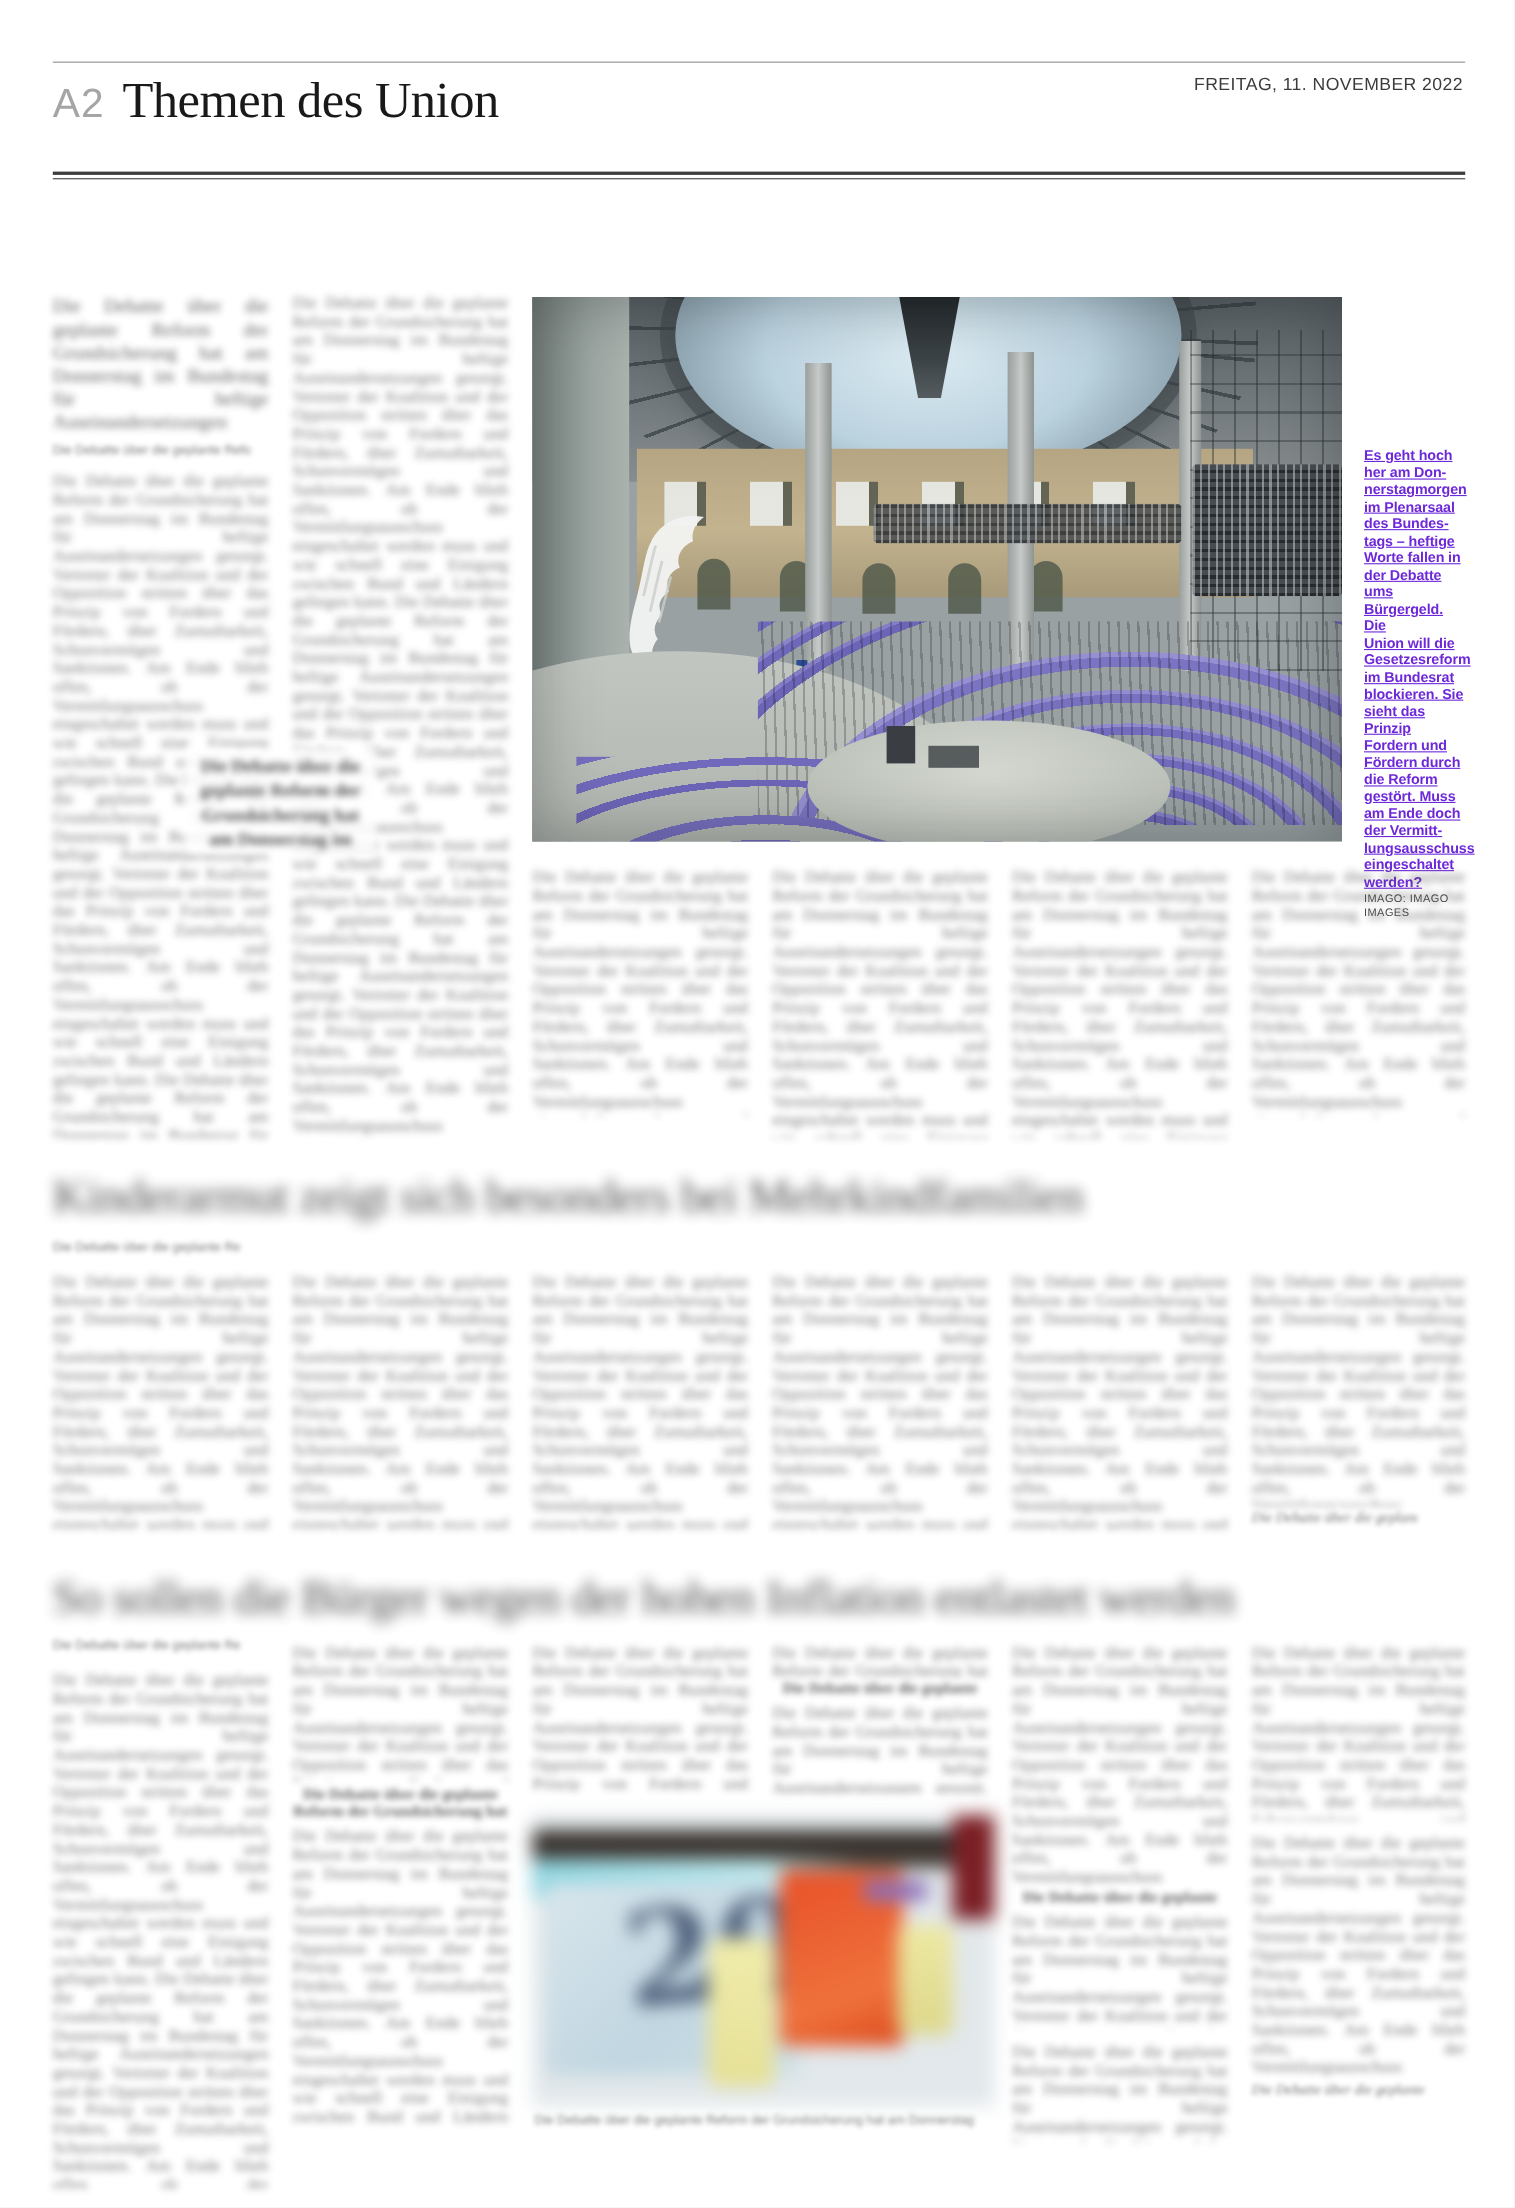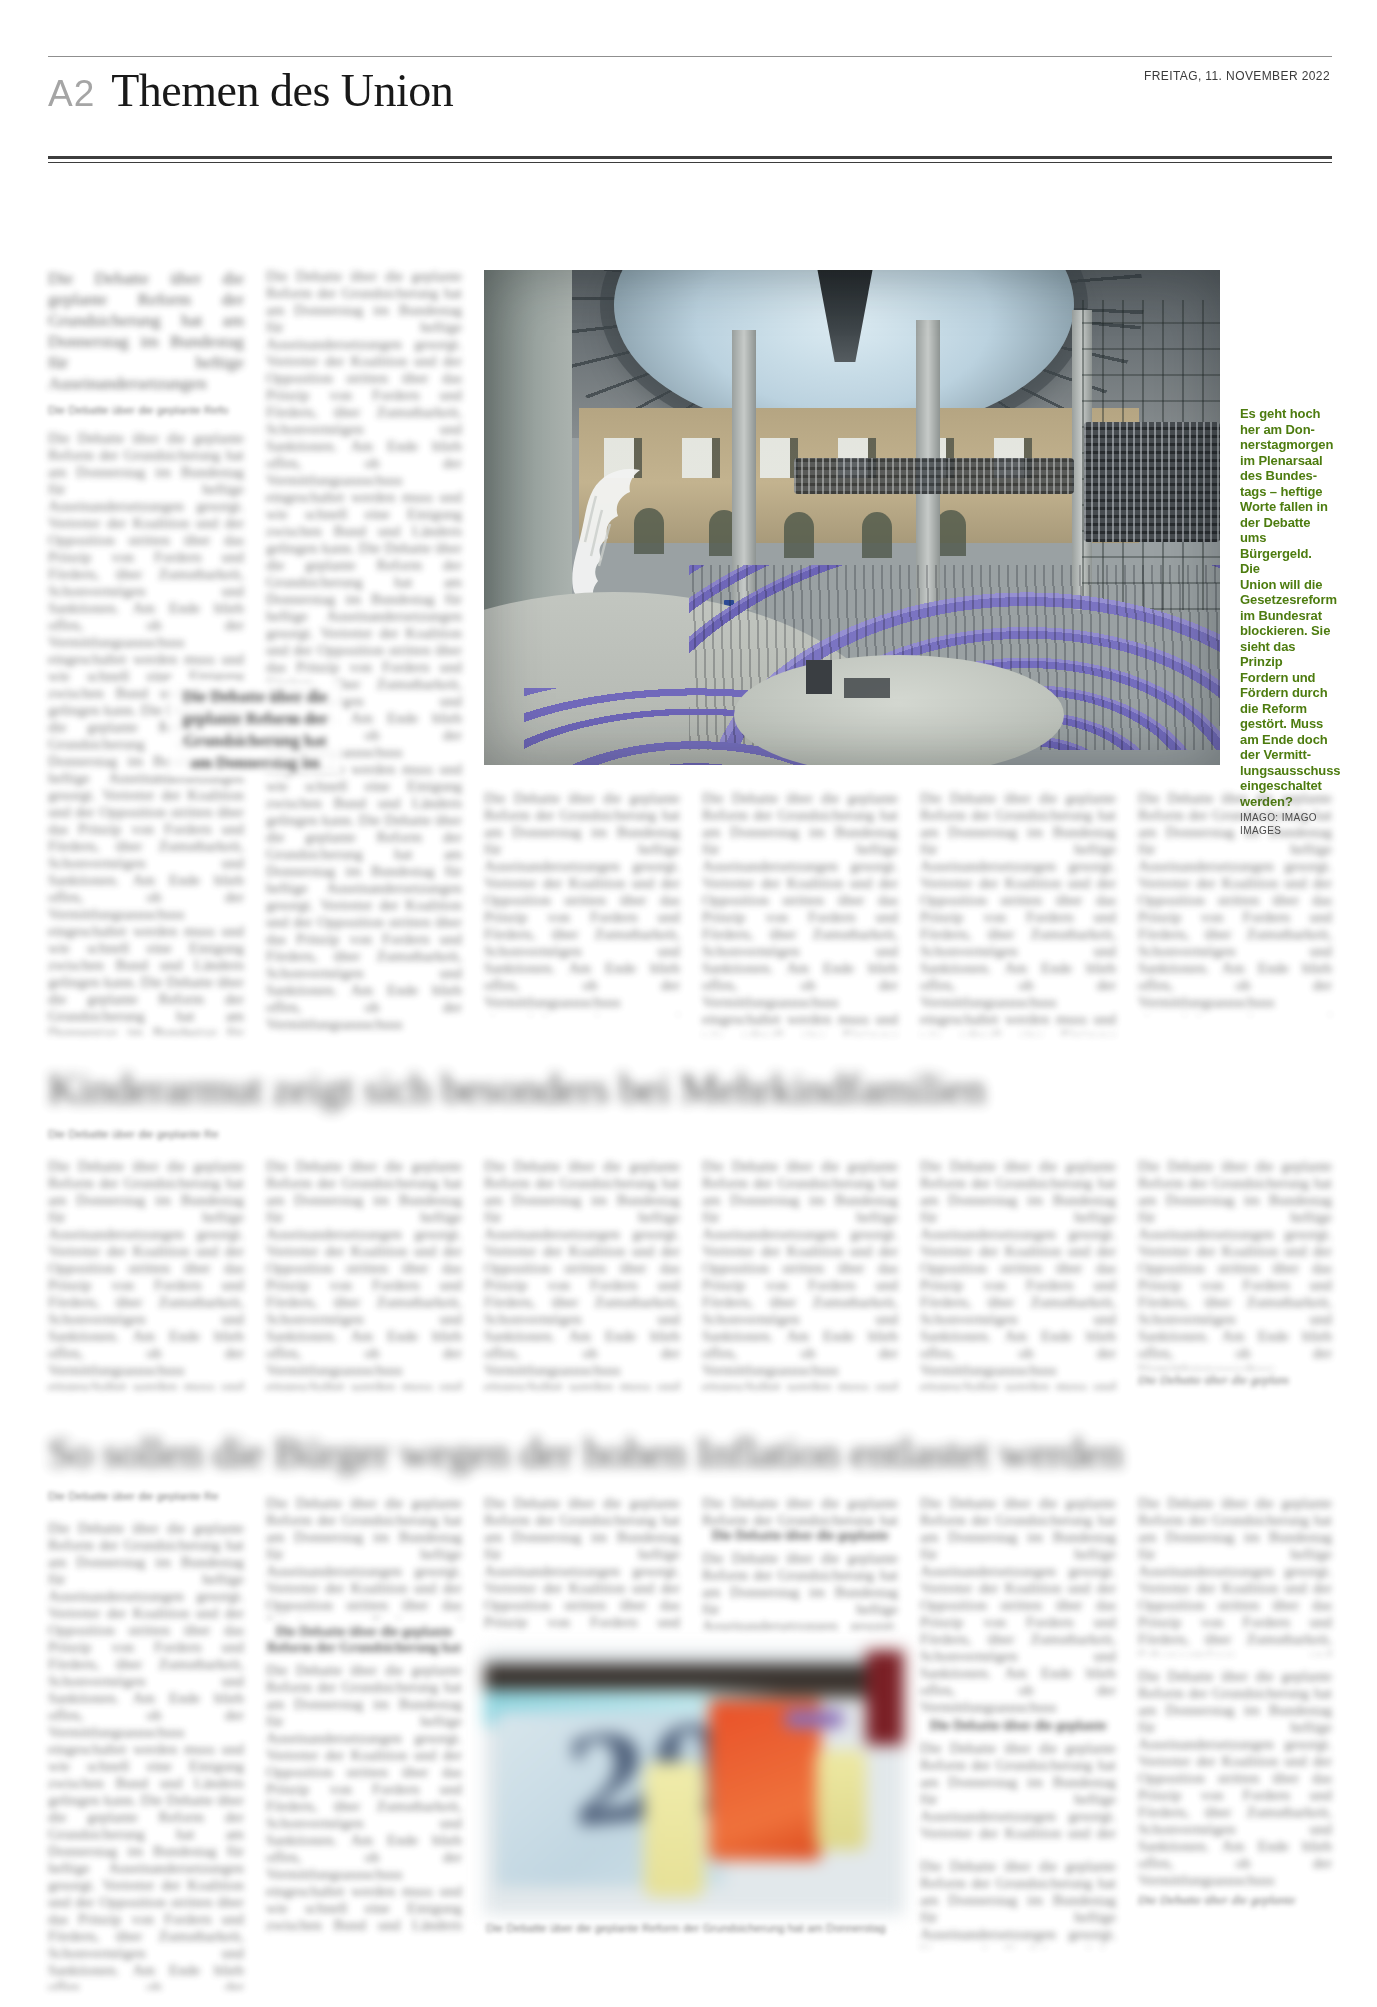--- a/index.html
+++ b/index.html
@@ -7,21 +7,21 @@
         font-family:"Liberation Serif",serif;}
   .abs{position:absolute;}
 
   
   .top-rule{border-top:1.5px solid #8f8f8f;}
   .hdr-left{display:flex;align-items:baseline;gap:16px;}
   .hdr-a2{font-family:"Liberation Sans",sans-serif;font-size:37px;font-weight:400;color:#a5a5a5;letter-spacing:1px;}
   .hdr-section{font-size:46px;color:#191919;letter-spacing:-.5px;}
   .hdr-right{text-align:right;}
   .masthead{font-family:"DejaVu Serif",serif;font-weight:700;font-size:22px;color:#141414;letter-spacing:-.6px;}
-  .dateline{font-family:"Liberation Sans",sans-serif;font-size:12px;font-weight:300;color:#3b3b3b;letter-spacing:.4px;margin-top:3px;}
+  .dateline{font-family:"Liberation Sans",sans-serif;font-size:16px;font-weight:300;color:#3b3b3b;letter-spacing:.4px;margin-top:3px;}
   .dbl-rule{border-top:3px solid #3d3d3d;border-bottom:1.5px solid #3d3d3d;height:3px;}
 
   .h1{font-size:55px;line-height:60px;color:#121212;letter-spacing:-1.2px;font-weight:500;white-space:nowrap;}
 
   
   .blur-body{font:15px/17px "Liberation Serif",serif;text-align:justify;color:#4a4a4a;
              filter:blur(3.2px);opacity:.75;overflow:hidden;}
   .blur-lede{font:500 17.5px/21px "Liberation Serif",serif;text-align:justify;color:#3d3d3d;
              filter:blur(3.4px);opacity:.8;overflow:hidden;}
   .blur-byline{font:11.5px/13px "Liberation Sans",sans-serif;color:#555;filter:blur(2.2px);
@@ -79,21 +79,21 @@
         rgba(0,0,0,0) 0 60px,#6d64be 60px 74px,rgba(0,0,0,0) 74px 104px,
         #7168c1 104px 120px,rgba(0,0,0,0) 120px 152px,#756dc4 152px 170px);}
   .p1-floor{left:250px;top:385px;width:330px;height:120px;border-radius:50%;
      background:radial-gradient(ellipse at 50% 40%,#d4d8d0,#bcc1b9 75%);}
   .p1-eagle-wrap{left:78px;top:196px;width:92px;height:142px;}
   .p1-flag{border-radius:1px;}
   .p1-lectern{background:#3a3e42;}
   .p1-vig{left:0;top:0;width:100%;height:100%;box-shadow:inset 0 0 60px rgba(20,25,28,.35);}
 
   
-  .photo-caption{font:bold 13px/15.5px "Liberation Sans",sans-serif;color:#4d7c0f;white-space:pre-line;letter-spacing:-.1px;}
+  .photo-caption{font:bold 13px/15.5px "Liberation Sans",sans-serif;color:#6d28d9;white-space:pre-line;letter-spacing:-.1px;text-decoration:underline;}
   .photo-credit{font:10px/13px "Liberation Sans",sans-serif;color:#4a4a4a;letter-spacing:.4px;margin-top:2px;}
 
   
   .photo2{overflow:hidden;background:#e2e8eb;filter:blur(8px) saturate(1.05);}
   .p2-band{left:-10px;top:14px;width:105%;height:34px;background:linear-gradient(180deg,#2c2724,#4a413a);}
   .p2-teal{left:0;top:40px;width:300px;height:36px;background:linear-gradient(90deg,#8fd3dd,#bfe8ec 70%,rgba(0,0,0,0));}
   .p2-note{left:12px;top:62px;width:230px;height:175px;background:linear-gradient(140deg,#d9e6ec,#c2d6e0 60%,#cfe0e6);border-radius:4px;}
   .p2-20{left:84px;top:66px;font:bold 120px/120px "DejaVu Serif",serif;color:#3c4c68;transform:rotate(-6deg);opacity:.85;}
   .p2-orange{left:225px;top:50px;width:112px;height:160px;background:linear-gradient(160deg,#e2512b,#ea7340 70%,#d6491f);border-radius:6px;}
   .p2-candle1{left:160px;top:112px;width:60px;height:135px;background:linear-gradient(180deg,#f0ecae,#e6e099);border-radius:10px;}

